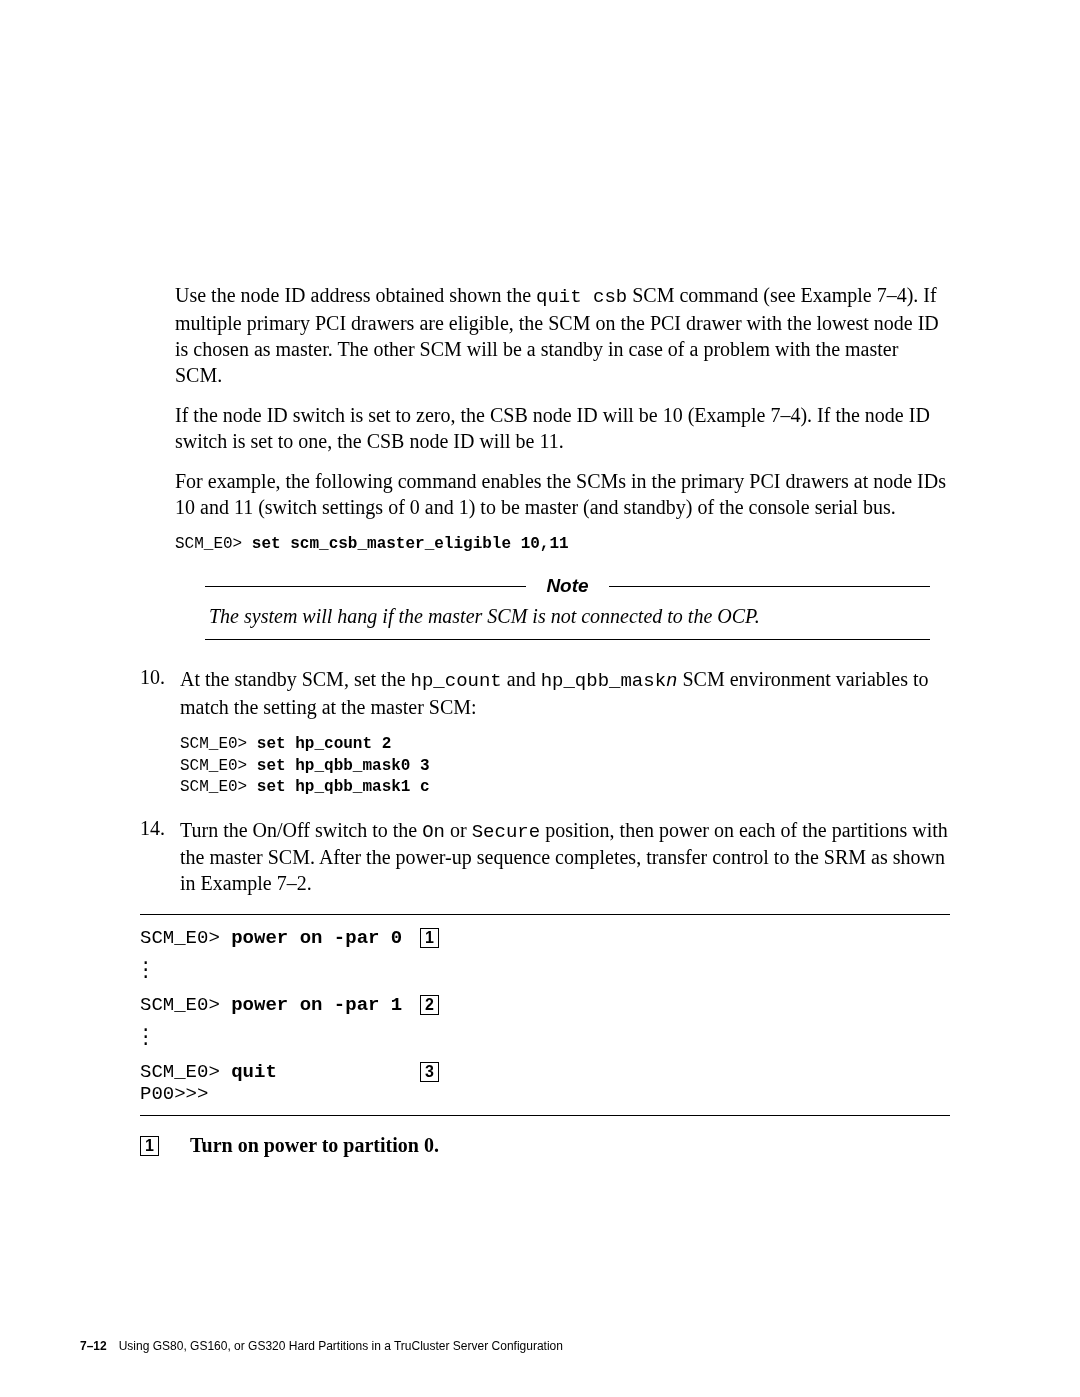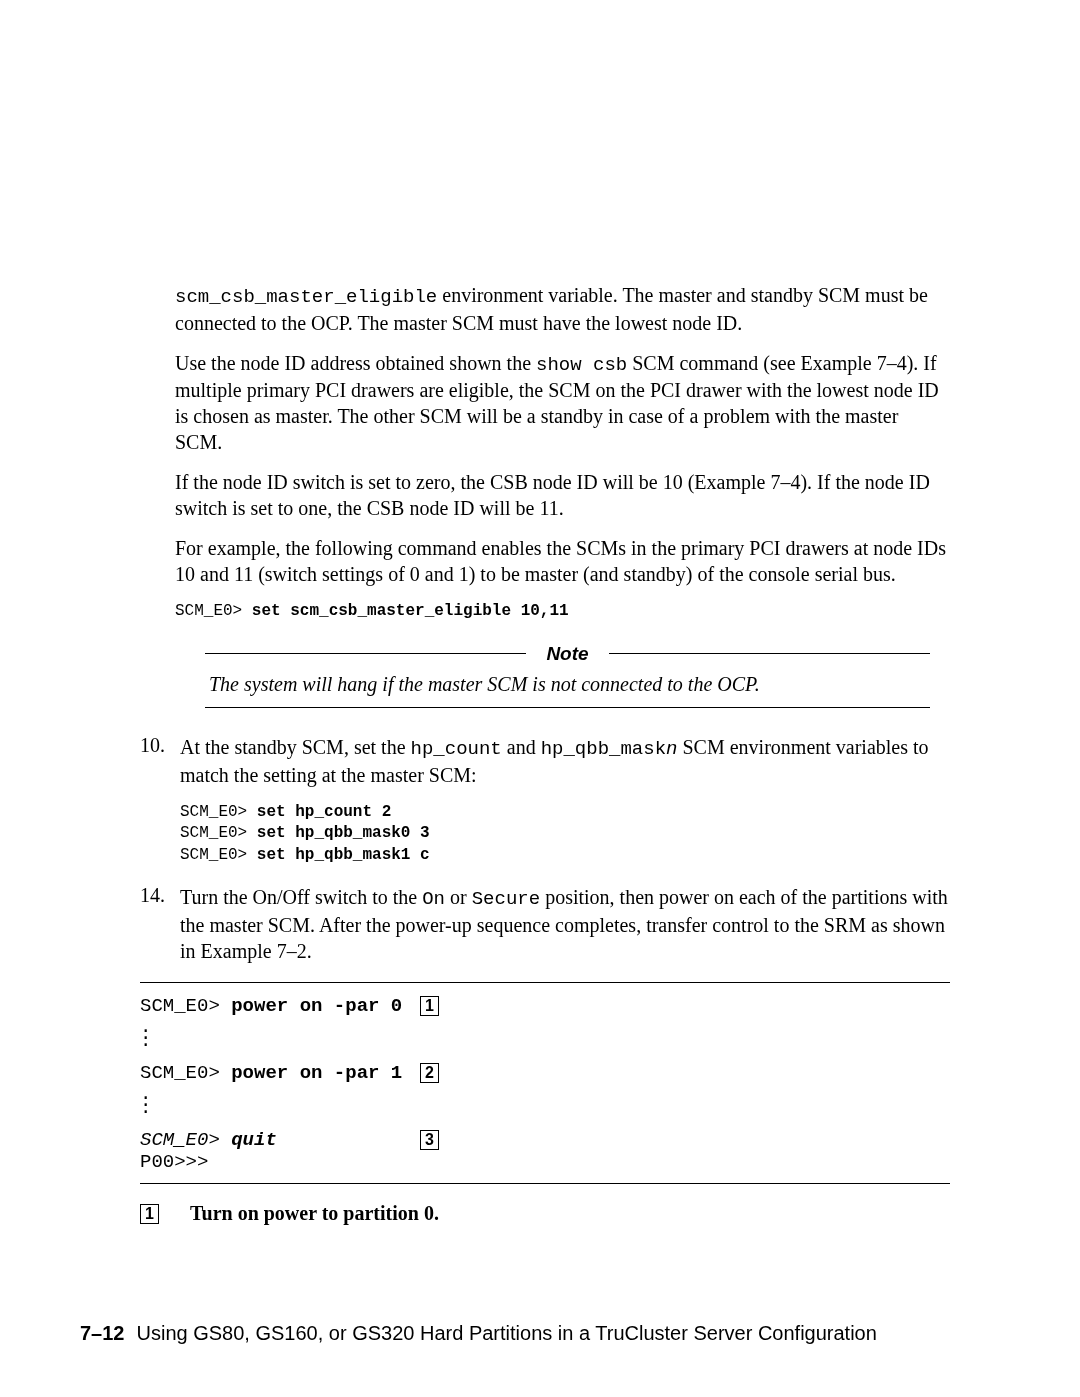--- a/index.html
+++ b/index.html
@@ -146,41 +146,38 @@
   width: 50px;
   flex: 0 0 50px;
 }
 .callouts-list .ccol2 {
   flex: 1;
   font-weight: bold;
 }
 .footer {
   position: absolute;
   left: 80px;
-  bottom: 52px;
-  font-family: Arial, Helvetica, sans-serif;
-  font-size: 20px;
+  bottom: 44px;
+  font-family: Arial, Helvetica, sans-serif;
+  font-size: 12px;
 }
 .footer .pn {
   font-weight: bold;
   margin-right: 12px;
 }
 </style>
 </head>
 <body>
 
 <div class="page">
   <div class="indent-block">
 
+
     <p>
-      <span class="mono">scm_csb_master_eligible</span><span> environment variable. The master and standby SCM must be connected to the OCP. The master SCM must have the lowest node ID.</span>
-    </p>
-
-    <p>
-      <span>Use the node ID address obtained shown the </span><span class="mono">show csb</span><span> SCM command (see Example 7–4). If multiple primary PCI drawers are eligible, the SCM on the PCI drawer with the lowest node ID is chosen as master. The other SCM will be a standby in case of a problem with the master SCM.</span>
+      <span>Use the node ID address obtained shown the </span><span class="mono">quit csb</span><span> SCM command (see Example 7–4). If multiple primary PCI drawers are eligible, the SCM on the PCI drawer with the lowest node ID is chosen as master. The other SCM will be a standby in case of a problem with the master SCM.</span>
     </p>
 
     <p>If the node ID switch is set to zero, the CSB node ID will be 10 (Example 7–4). If the node ID switch is set to one, the CSB node ID will be 11.</p>
 
     <p>For example, the following command enables the SCMs in the primary PCI drawers at node IDs 10 and 11 (switch settings of 0 and 1) to be master (and standby) of the console serial bus.</p>
 
     <div class="mono-block"><span>SCM_E0&gt; </span><span class="bold">set scm_csb_master_eligible 10,11</span></div>
 
     <div class="note-box">
       <div class="note-head">
@@ -236,21 +233,21 @@
       <div class="ex-cmd" style="width:280px;"><span>SCM_E0&gt; </span><span class="bold">power on -par 1</span></div>
       <span class="callout">2</span>
     </div>
     <div class="vdots">
         <div>.</div>
         <div>.</div>
         <div>.</div>
       </div>
 
     <div class="ex-row">
-      <div class="ex-cmd" style="width:280px;font-style:italic;"><span>SCM_E0&gt; </span><span class="bold">quit</span></div>
+      <div class="ex-cmd" style="width:280px;"><span>SCM_E0&gt; </span><span class="bold">quit</span></div>
       <span class="callout">3</span>
     </div>
     <div class="ex-row">
       <div class="ex-cmd"><span>P00&gt;&gt;&gt;</span></div>
     </div>
   </div>
 
   <hr class="hr2">
 
   <div class="callouts-list">

